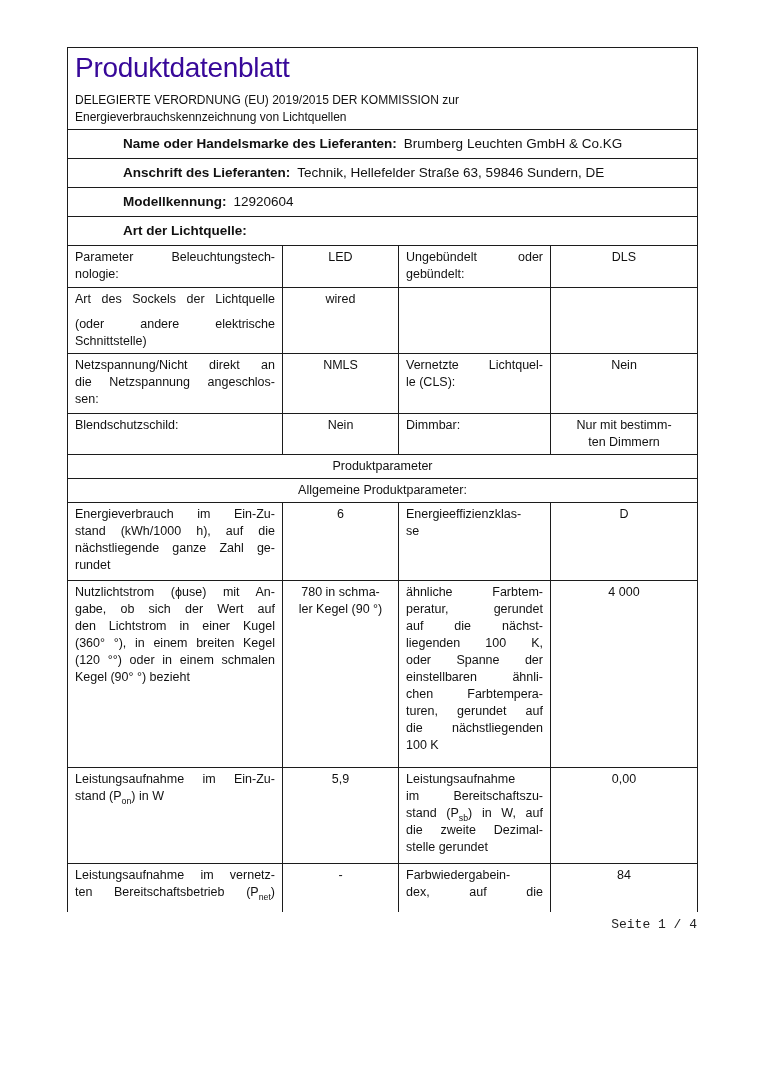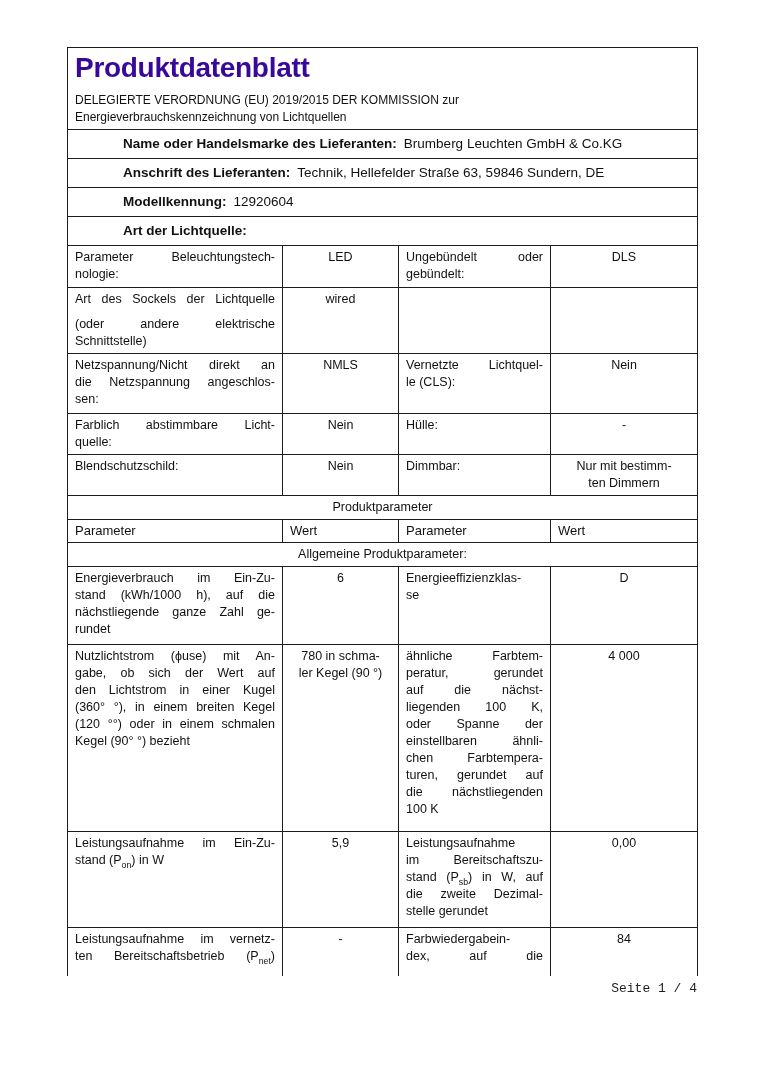--- a/index.html
+++ b/index.html
@@ -23,21 +23,21 @@
     vertical-align: top;
     padding: 3px 7px;
     font-size: 12.5px;
     line-height: 1.36;
   }
 
   
   td.titlecell { padding: 5px 8px 6px 8px; }
   .doc-title {
     font-size: 28px;
-    font-weight: bold;
+    font-weight: normal;
     letter-spacing: -0.3px;
     line-height: 1.2;
   }
   .doc-subtitle {
     margin-top: 7px;
     font-size: 12px;
     line-height: 1.45;
     color: #111;
     white-space: pre-line;
   }
@@ -159,51 +159,34 @@
             <div class="jline">die Netzspannung angeschlos-</div>
             <div class="endline">sen:</div>
           </td>
       <td class="vcell">NMLS</td>
       <td class="pcell">
             <div class="jline">Vernetzte Lichtquel-</div>
             <div class="endline">le (CLS):</div>
           </td>
       <td class="vcell">Nein</td>
     </tr>
-    <tr class="r4">
-      <td class="pcell">
-            <div class="jline">Farblich abstimmbare Licht-</div>
-            <div class="endline">quelle:</div>
-          </td>
-      <td class="vcell">Nein</td>
-      <td class="pcell">
-            <div class="endline">Hülle:</div>
-          </td>
-      <td class="vcell">-</td>
-    </tr>
     <tr class="r6">
       <td class="pcell">
             <div class="endline">Blendschutzschild:</div>
           </td>
       <td class="vcell">Nein</td>
       <td class="pcell">
             <div class="endline">Dimmbar:</div>
           </td>
       <td class="vcell">Nur mit bestimm-
 ten Dimmern</td>
     </tr>
 
     <tr>
       <td colspan="4" class="spanhead">Produktparameter</td>
-    </tr>
-    <tr class="colhead">
-      <td>Parameter</td>
-      <td>Wert</td>
-      <td>Parameter</td>
-      <td>Wert</td>
     </tr>
     <tr>
       <td colspan="4" class="spanhead">Allgemeine Produktparameter:</td>
     </tr>
 
     <tr class="ra">
       <td class="pcell">
             <div class="jline">Energieverbrauch im Ein-Zu-</div>
             <div class="jline">stand (kWh/1000 h), auf die</div>
             <div class="jline">nächstliegende ganze Zahl ge-</div>

